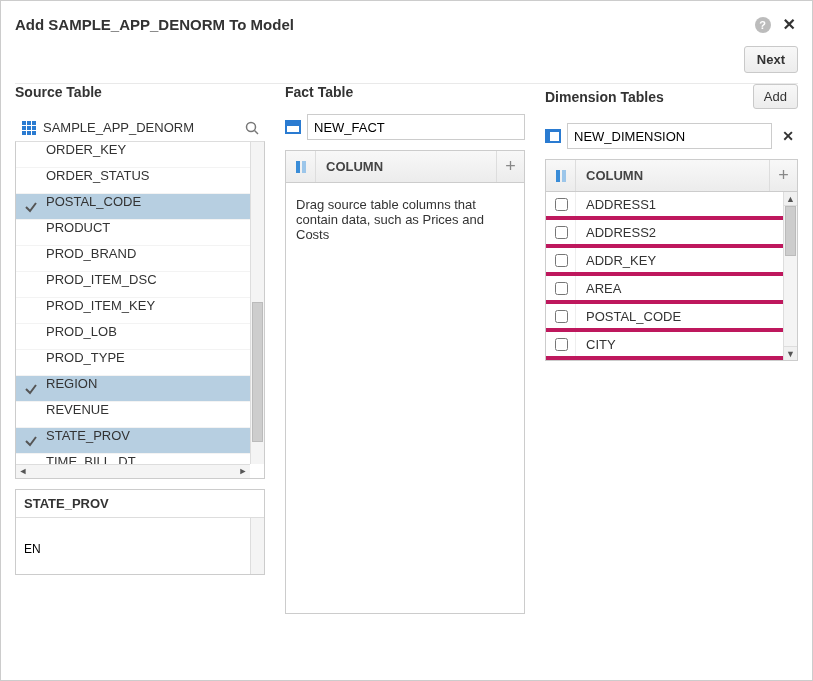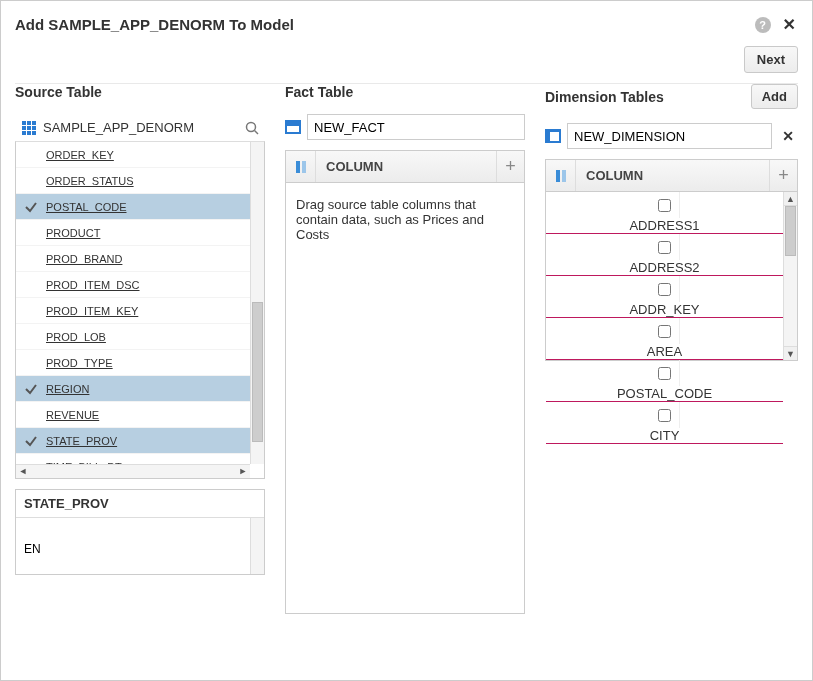--- a/index.html
+++ b/index.html
@@ -26,36 +26,36 @@
   .panel { border:1px solid #ccc; background:#fff; }
   .source-name-row { display:flex; align-items:center; justify-content:space-between; padding:6px 6px;gap:9px; }
   .source-name-row .left { display:flex; align-items:center; gap:6px; font-size:13px;}
   .search-icon { color:#777; cursor:pointer; }
   .list-box { position:relative; height:338px; overflow:hidden; border-top:1px solid #ddd;}
   .list-rows { position:absolute; left:0; right:14px; top:0; bottom:0; overflow:hidden;}
   .scrollbar { position:absolute; right:0; top:0; bottom:14px; width:14px; background:#f4f4f4; border-left:1px solid #ddd;}
   .scrollbar-thumb { position:absolute; left:1px; right:1px; background:#cdcdcd; border:1px solid #bbb;}
   .scroll-h { position:absolute; left:0; right:14px; bottom:0; height:14px; background:#f4f4f4; border-top:1px solid #ddd;}
   .scroll-h-btn { position:absolute; width:14px; height:12px; top:0; display:flex; align-items:center; justify-content:center; font-size:9px; color:#555;}
-  .row { display:flex; align-items:center; height:26px; padding:0 6px 0 8px; border-bottom:1px solid #f3f3f3; font-size:11px; cursor:default;text-decoration:underline;}
+  .row { display:flex; height:26px; padding:0 6px 0 8px; border-bottom:1px solid #f3f3f3; font-size:13px; cursor:default;}
   .row .check { width:22px; color:#6a6a6a; display:flex; align-items:center;}
   .row.selected { background:#b7cfe1; }
   .row.selected .check svg path { stroke:#555;}
   .detail-panel { margin-top:10px; }
   .detail-header { font-weight:bold; padding:6px 8px; border-bottom:1px solid #ddd; background:#fff; display:flex; justify-content:space-between; align-items:center;}
   .detail-body { position:relative; height:56px; }
   .detail-text { padding:24px 8px 8px 8px; font-size:12px; color:#000000;}
   .col-header { display:flex; align-items:center; background:linear-gradient(#f8f8f8,#ececec); border-bottom:1px solid #ccc; height:32px;}
   .col-header .hdr-icon { width:30px; display:flex; align-items:center; justify-content:center; border-right:1px solid #ddd; height:100%;}
   .col-header .hdr-label { flex:1; padding:0 10px; font-weight:bold; font-size:13px; color:#444;}
   .col-header .hdr-add { width:28px; color:#888; font-size:18px; display:flex; align-items:center; justify-content:center; cursor:pointer; height:100%; border-left:1px solid #ddd;}
   .fact-body { padding:14px 10px; font-size:13px; color:#333; height:430px;}
   .dim-body { position:relative; height:168px; }
   .dim-rows { position:absolute; left:0; right:14px; top:0; bottom:0; }
-  .dim-row { display:flex; align-items:center; height:42px; border-bottom:1px solid #be185d;flex-direction:column;}
+  .dim-row { display:flex; align-items:center; height:28px; border-bottom:4px solid #be185d;}
   .dim-cb { width:30px; display:flex; align-items:center; justify-content:center; border-right:1px solid #eee; height:100%;}
   .dim-cb input { cursor:pointer; }
   .dim-label { padding:0 10px; font-size:13px; }
   .dim-scroll-up, .dim-scroll-down { position:absolute; right:0; width:14px; height:14px; display:flex; align-items:center; justify-content:center; font-size:9px; color:#555; background:#f0f0f0; border-left:1px solid #ddd;}
   .dim-scroll-up { top:0; border-bottom:1px solid #ddd;}
   .dim-scroll-down { bottom:0; border-top:1px solid #ddd;}
   .dim-scroll-track { position:absolute; right:0; top:14px; bottom:14px; width:14px; background:#f4f4f4; border-left:1px solid #ddd;}
   .dim-scroll-thumb { position:absolute; left:1px; right:1px; top:0; height:50px; background:#cdcdcd; border:1px solid #bbb;}
   svg { display:block; }
   .src-icon-grid rect { fill:#2a7bd1; }
@@ -225,21 +225,21 @@
         </div>
         <div class="fact-body">
           <span>Drag source table columns that contain data, such as Prices and Costs</span>
         </div>
       </div>
     </div>
 
     <div class="col dim">
       <div class="section-header">
         <span>Dimension Tables</span>
-        <button class="btn" style="font-weight:bold; padding:4px 10px;">Add</button>
+        <button class="btn" style="font-weight:normal; padding:4px 10px;">Add</button>
       </div>
       <div class="inline-title-row">
         <span class="icon-box">
           <svg width="16" height="14">
               <rect x="0" y="0" width="16" height="14" fill="#2a7bd1"></rect>
               <rect x="2" y="3" width="12" height="9" fill="#fff"></rect>
               <rect x="2" y="3" width="3" height="9" fill="#2a7bd1"></rect>
             </svg>
         </span>
         <input class="name-input" value="NEW_DIMENSION" style="">

